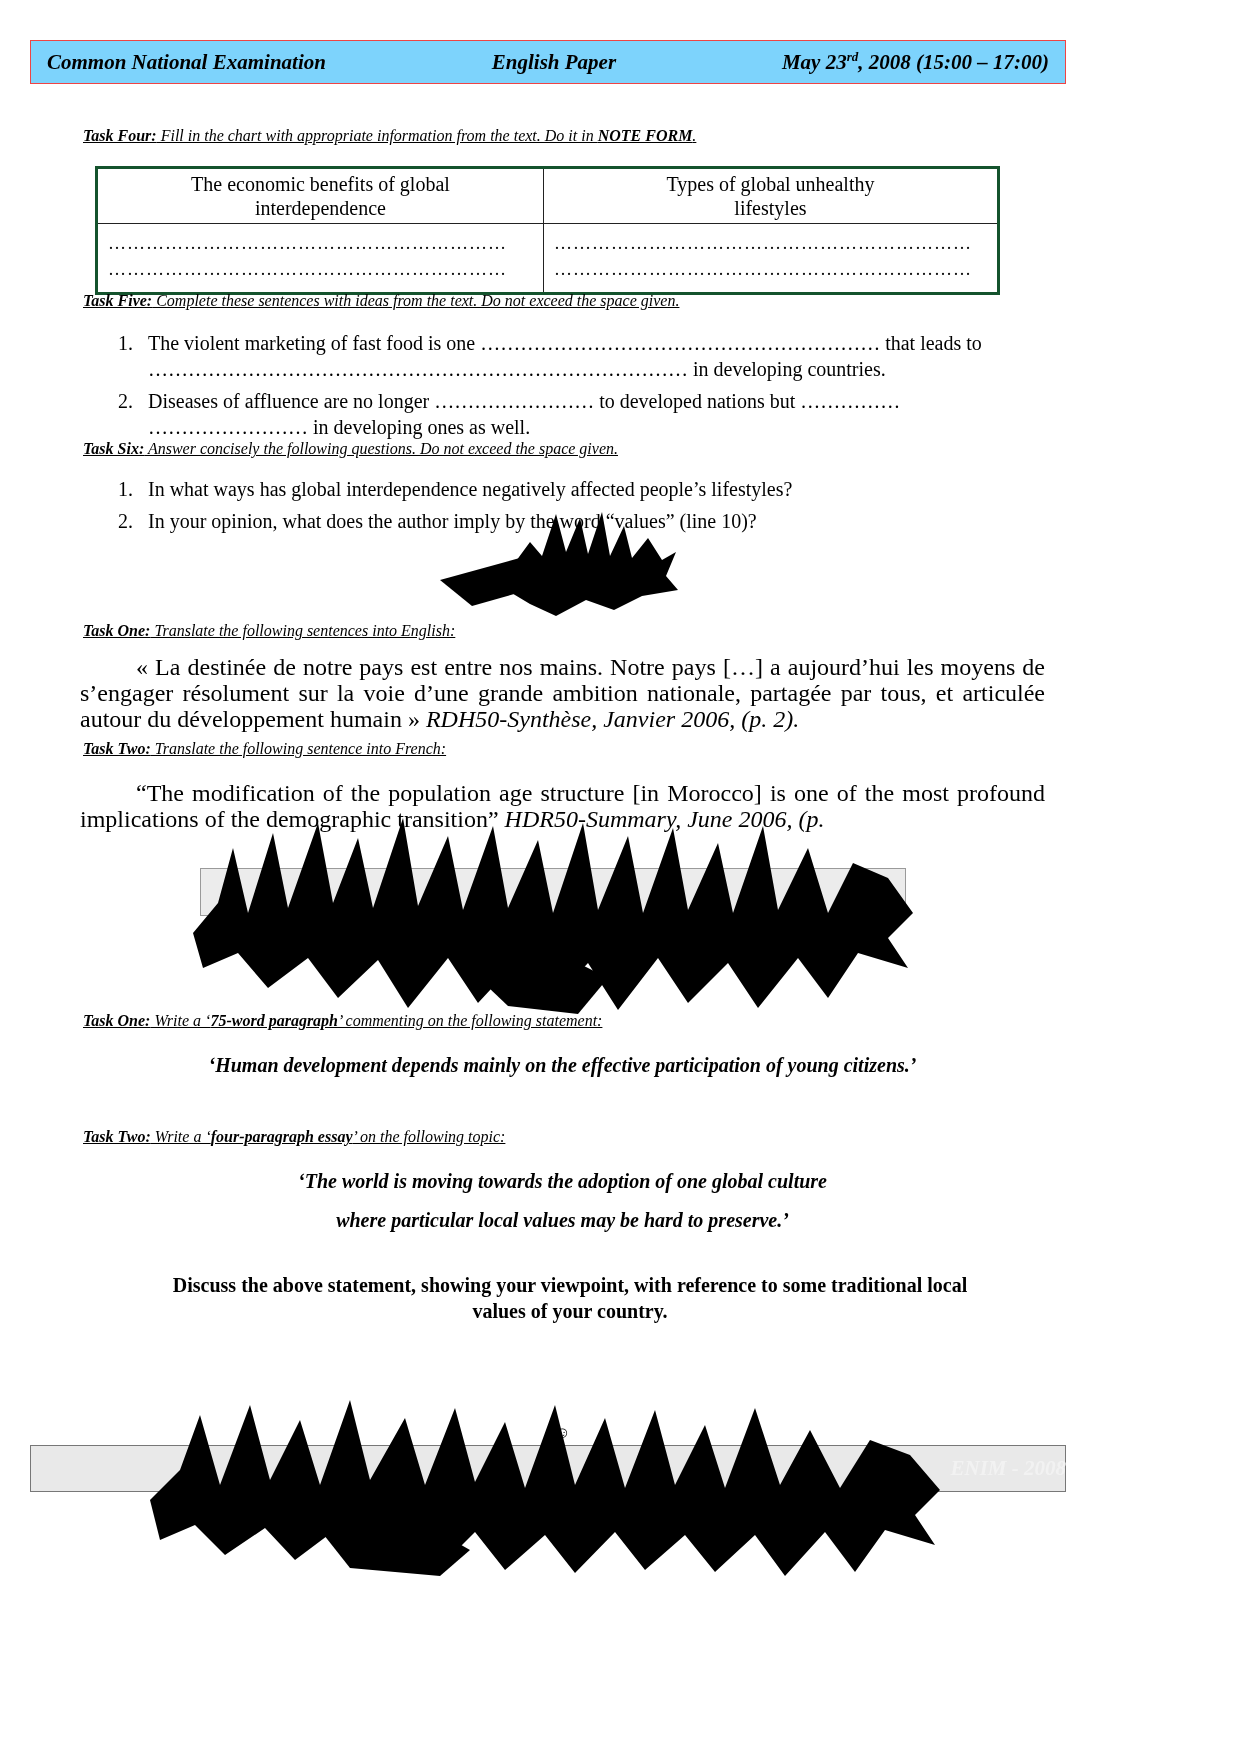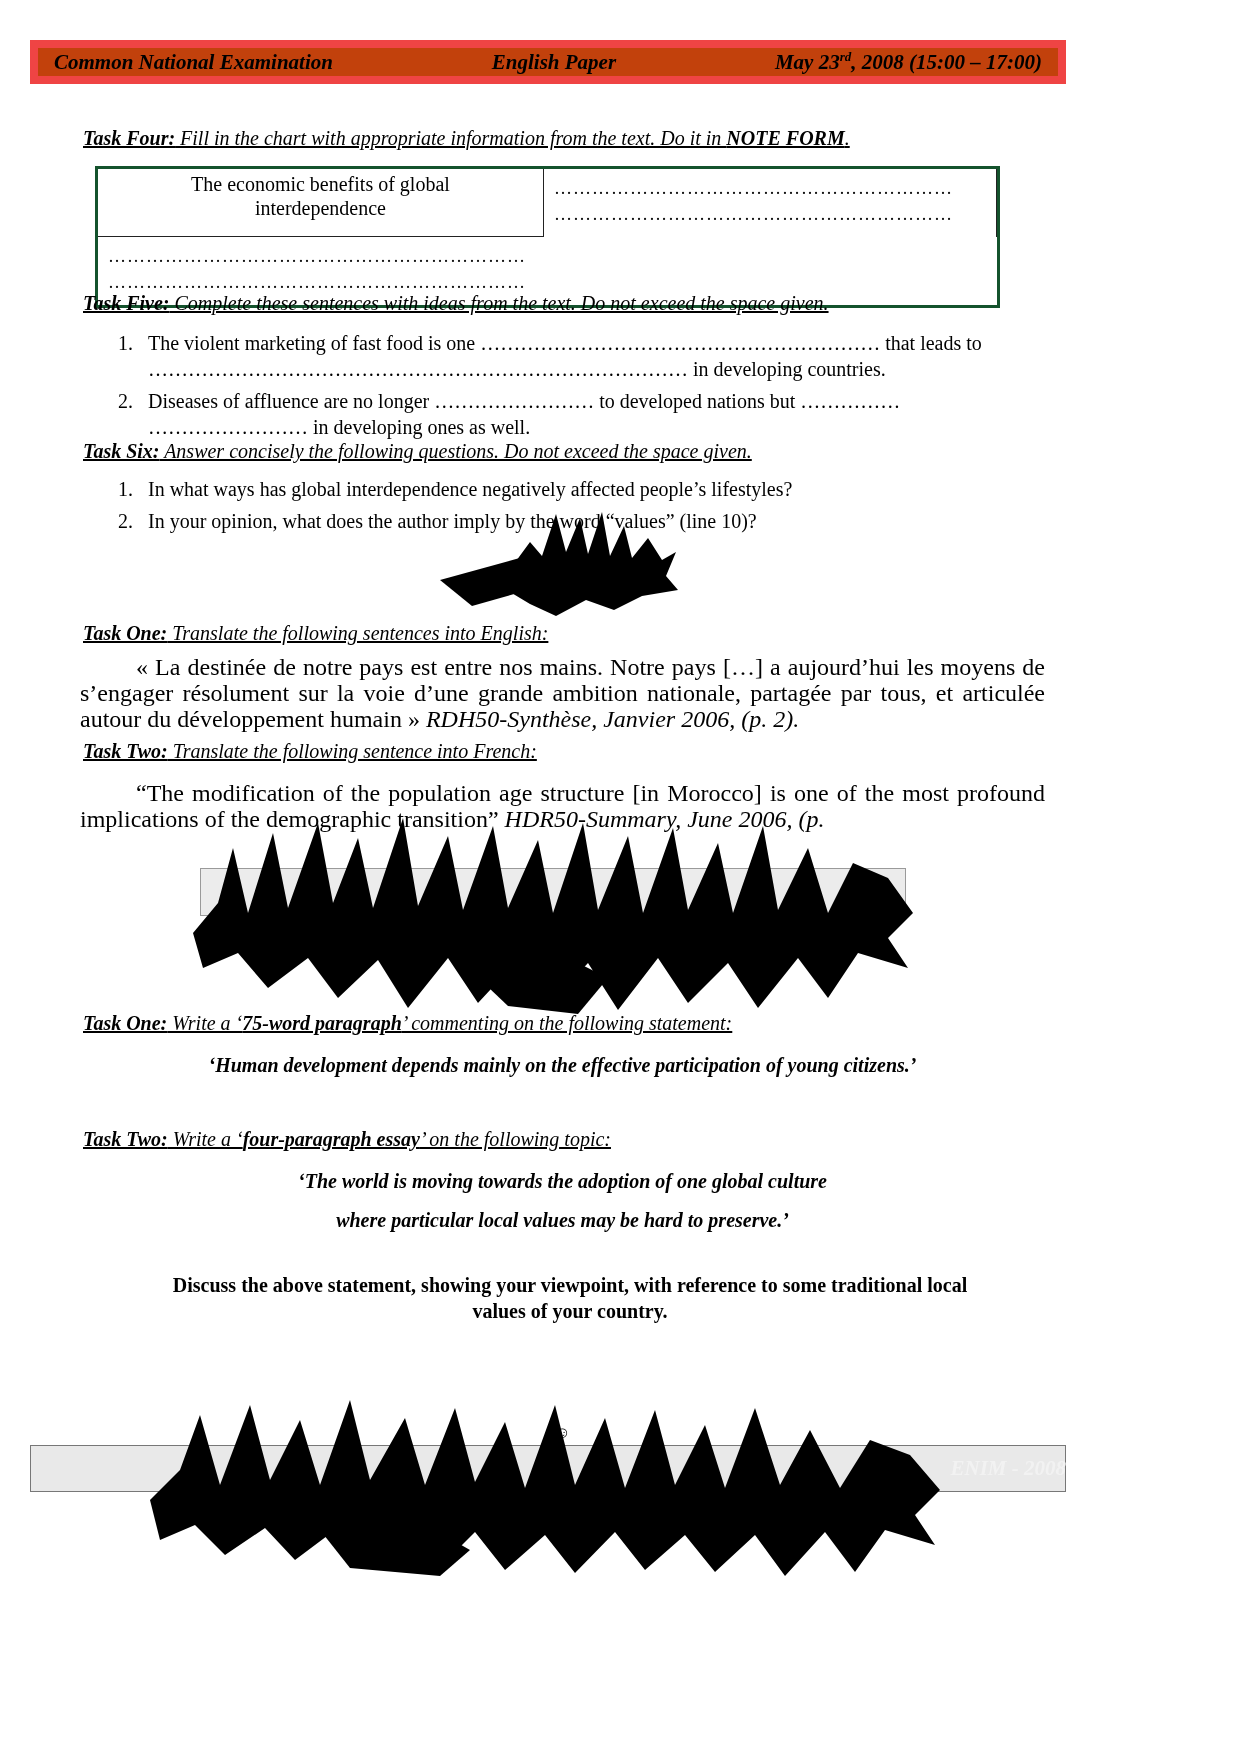--- a/index.html
+++ b/index.html
@@ -2,35 +2,35 @@
 <html><head>
 <meta charset="utf-8">
 <style>
   html,body { margin:0; padding:0; background:#fff; }
   .page {
     position:relative; width:1240px; height:1754px; background:#ffffff;
     font-family:"Liberation Serif", serif; color:#000; overflow:hidden;
   }
   
   .bar {
-    position:absolute; box-sizing:border-box; border:8px solid #ef4444;
-    background:#c2410c;
+    position:absolute; box-sizing:border-box; border:1px solid #ef4444;
+    background:#7dd3fc;
   }
   #header-bar { left:30px; top:40px; width:1036px; height:44px;
     display:flex; justify-content:space-between; align-items:center;
     padding:0 16px; font-weight:bold; font-style:italic; font-size:21px; }
   #footer-bar { left:30px; top:1445px; width:1036px; height:47px;
     border:1px solid #777; background:#e9e9e9; z-index:1; }
   #footer-text { position:absolute; left:30px; top:1456px; width:1036px;
     text-align:right; font-weight:bold; font-style:italic; font-size:21px;
     color:#f2f2f2; z-index:5; }
   sup { font-size:13px; }
 
   
-  .heading { position:absolute; font-style:italic; font-size:20px;
+  .heading { position:absolute; font-style:italic; font-size:16px;
     text-decoration:underline; white-space:nowrap; }
   .heading .label { font-weight:bold; }
   .bold { font-weight:bold; }
 
   
   #t4-table { position:absolute; left:95px; top:166px; width:905px;
     box-sizing:border-box; border:3px solid #14532d; display:grid;
     grid-template-columns:49.6% 50.4%; }
   .t4-cell { box-sizing:border-box; padding:3px 8px; font-size:20px; }
   .t4-head { text-align:center; border-bottom:1px solid #222; line-height:24px; }
@@ -74,20 +74,22 @@
     <span><span>May 23</span><sup>rd</sup><span>, 2008 (15:00 – 17:00)</span></span>
   </div>
 
   <div class="heading" style="left:83px; top:127px;">
     <span class="label">Task Four:</span><span> Fill in the chart with appropriate information from the text. Do it in </span><span class="bold">NOTE FORM</span><span>.</span>
   </div>
 
   <div id="t4-table">
     <div class="t4-cell t4-head t4-left qtext">The economic benefits of global
 interdependence</div>
+    <div class="t4-cell t4-head qtext">Types of global unhealthy
+lifestyles</div>
     <div class="t4-dots t4-left">………………………………………………………
 ………………………………………………………</div>
     <div class="t4-dots">…………………………………………………………
 …………………………………………………………</div>
   </div>
 
   <div class="heading" style="left:83px; top:292px;">
     <span class="label">Task Five:</span><span> Complete these sentences with ideas from the text. Do not exceed the space given.</span>
   </div>
   <div class="qlist" style="left:118px; top:330px; width:890px;">

